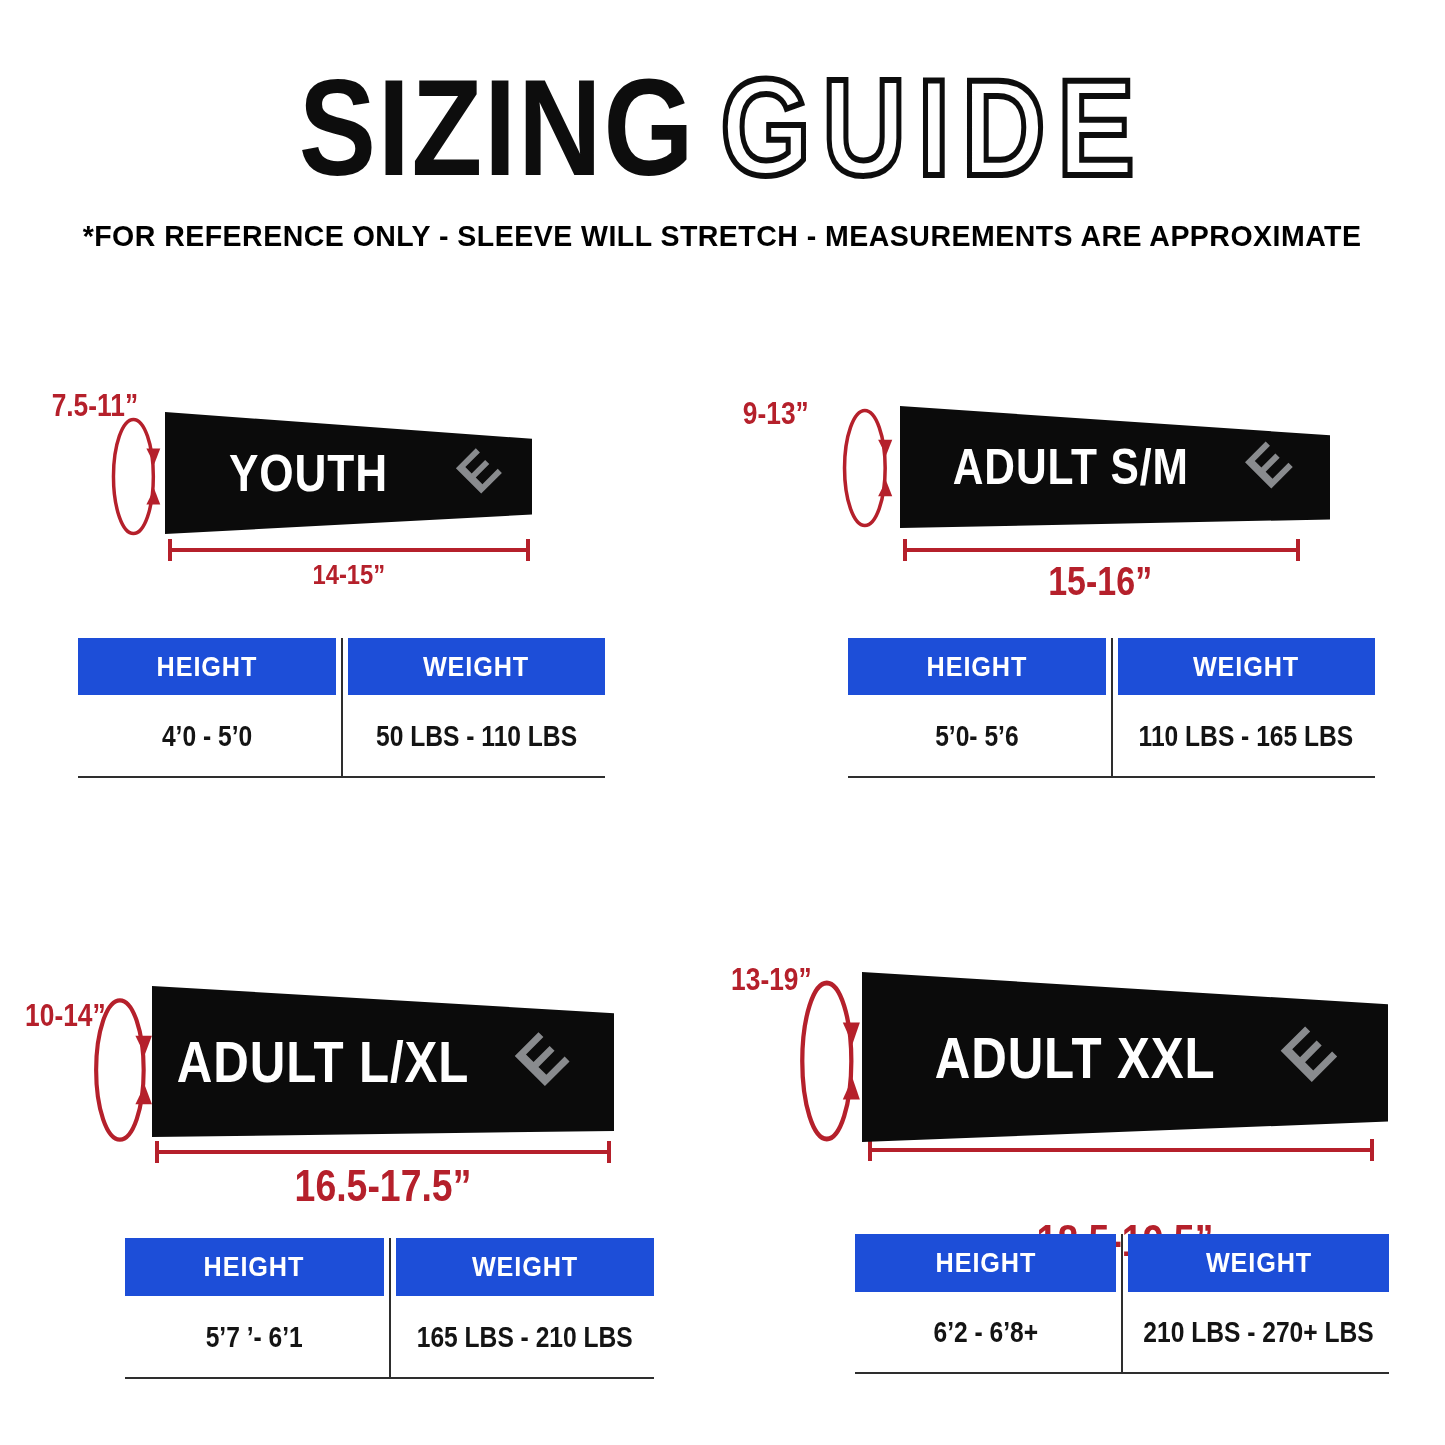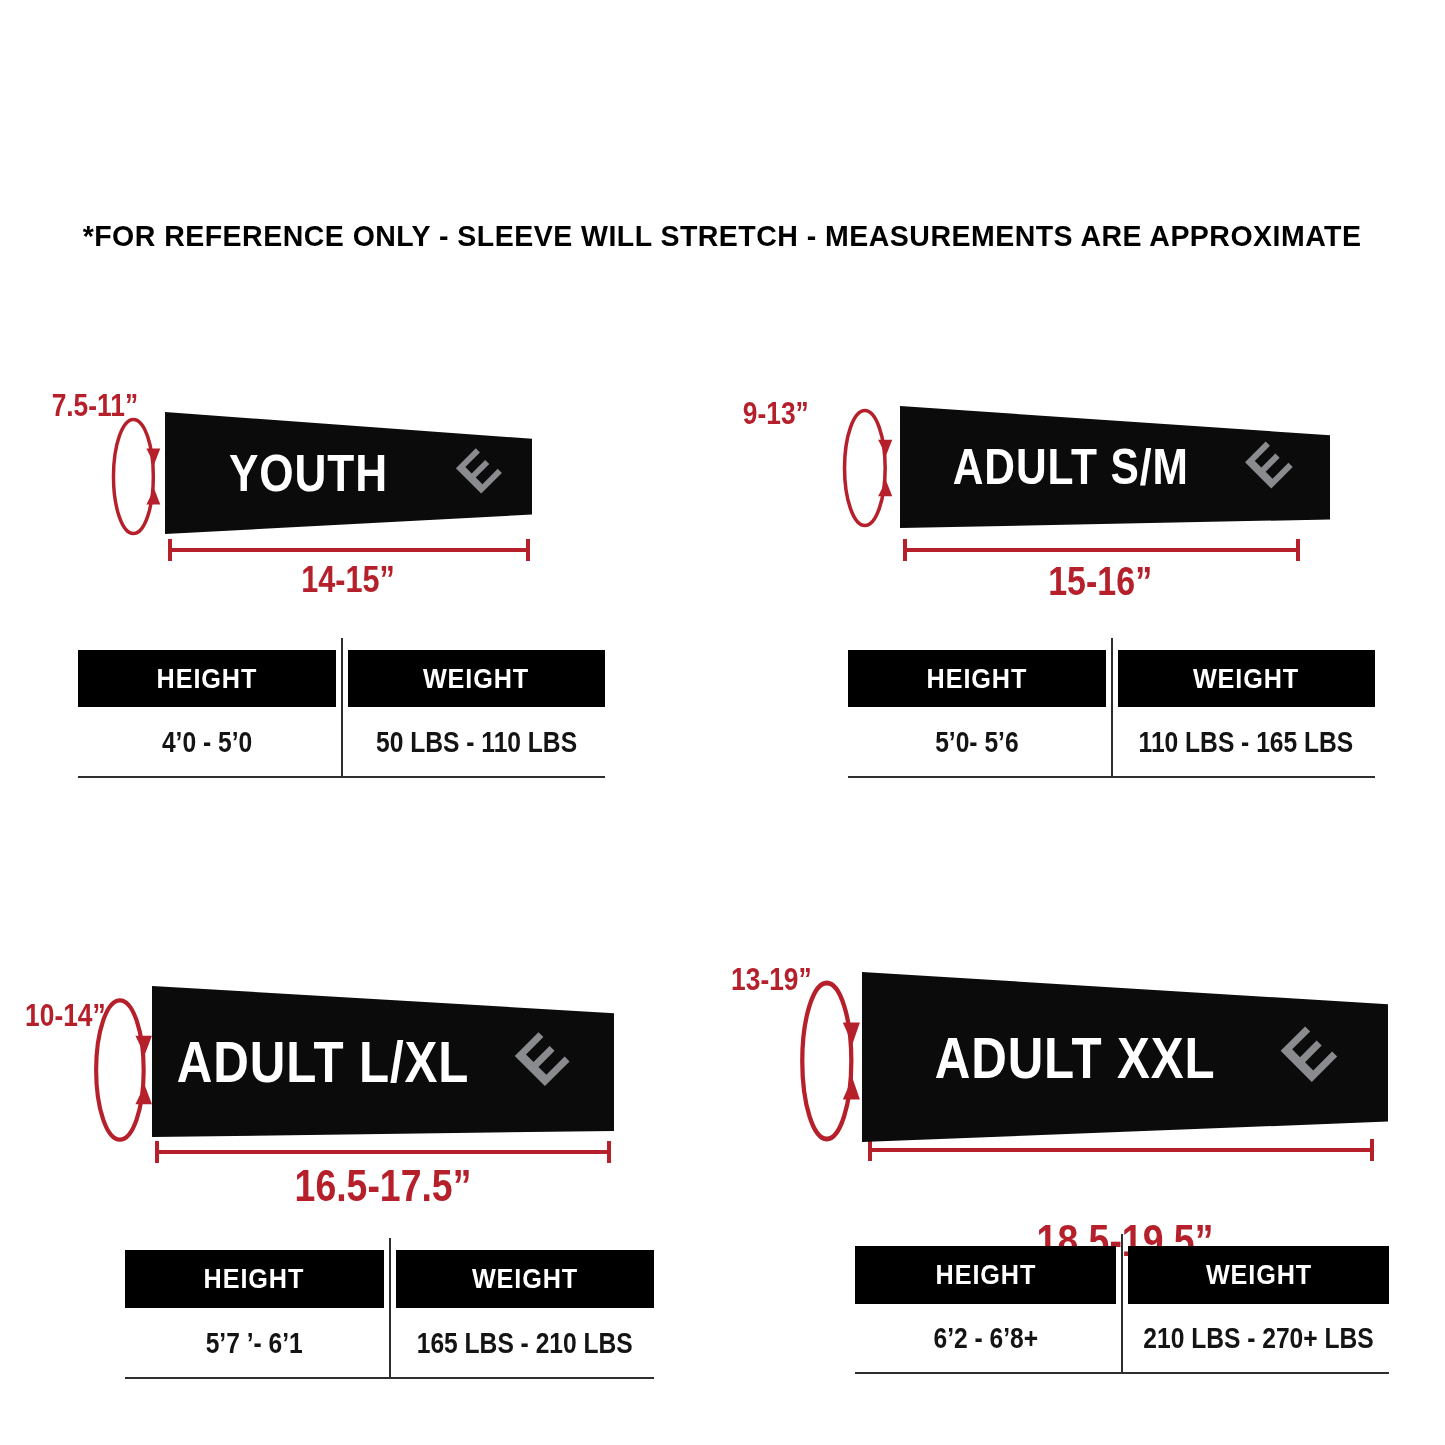--- a/index.html
+++ b/index.html
@@ -35,37 +35,37 @@
   .dim::after{right:0;}
   .len-label{position:absolute;color:var(--red);font-weight:800;text-align:center;}
   .len-label .cx{transform:scaleX(0.85);}
 
   
   .tbl{position:absolute;display:flex;border-bottom:2px solid var(--rule);}
   .tbl::before{content:"";position:absolute;left:calc(50% - 1px);top:0;bottom:0;width:2px;background:var(--rule);}
   .tcol{width:50%;display:flex;flex-direction:column;}
   .tcol.left{padding-right:6px;}
   .tcol.right{padding-left:6px;}
-  .bar{margin-top:12px;background:#000000;color:#ffffff;font-weight:800;font-size:28px;
+  .bar{background:#1d4ed8;color:#ffffff;font-weight:800;font-size:28px;
     display:flex;align-items:center;justify-content:center;letter-spacing:1px;}
   .bar .cx{transform:scaleX(0.9);}
   .val{flex:1;display:flex;align-items:center;justify-content:center;font-weight:800;
     font-size:30px;color:#141414;}
   .val .cx{transform:scaleX(0.82);}
   .tbl-top .bar{height:57px;}
   .tbl-bot .bar{height:58px;}
 
   
   #q-youth .circ-label{left:44px;top:388px;font-size:31px;}
   #q-youth .oval{left:110px;top:415px;width:52px;height:123px;}
   #q-youth .sleeve{left:165px;top:412px;width:367px;height:122px;clip-path:polygon(0 0,100% 22%,100% 84%,0 100%);}
   #q-youth .sleeve-label{font-size:52px;margin-right:80px;}
   #q-youth .logo{right:36px;font-size:52px;}
   #q-youth .dim{left:168px;top:548px;width:362px;}
-  #q-youth .len-label{left:165px;width:367px;top:559px;font-size:36px;}
+  #q-youth .len-label{left:165px;width:367px;top:559px;font-size:28px;}
   #q-youth .tbl{left:78px;top:638px;width:527px;height:140px;}
 
   
   #q-sm .circ-label{left:737px;top:396px;font-size:31px;}
   #q-sm .oval{left:841px;top:406px;width:53px;height:124px;}
   #q-sm .sleeve{left:900px;top:406px;width:430px;height:122px;clip-path:polygon(0 0,100% 24%,100% 93%,0 100%);}
   #q-sm .sleeve-label{font-size:50px;margin-right:88px;}
   #q-sm .logo{right:44px;font-size:54px;}
   #q-sm .dim{left:903px;top:548px;width:397px;}
   #q-sm .len-label{left:900px;width:400px;top:559px;font-size:40px;}
@@ -89,20 +89,23 @@
   #q-xxl .logo{right:58px;font-size:64px;}
   #q-xxl .dim{left:868px;top:1148px;width:506px;}
   #q-xxl .len-label{left:862px;width:526px;top:1216px;font-size:44px;}
   #q-xxl .tbl{left:855px;top:1234px;width:534px;height:140px;}
 </style>
 </head>
 <body>
 
 <div class="page">
 
+  <div class="title">
+    <div class="title-inner"><span>SIZING</span><span class="title-outline">GUIDE</span></div>
+  </div>
   <div class="subtitle">
     <span class="cx2">*FOR REFERENCE ONLY - SLEEVE WILL STRETCH - MEASUREMENTS ARE APPROXIMATE</span>
   </div>
 
   <section id="q-youth">
     <div class="circ-label"><span class="cx">7.5-11”</span></div>
     <svg class="oval" viewBox="0 0 60 140" preserveAspectRatio="none">
       <ellipse cx="27" cy="70" rx="23" ry="65" fill="none" stroke="#b5202b" stroke-width="4"></ellipse>
       <polygon points="42,38 58,38 51,56" fill="#b5202b"></polygon>
       <polygon points="42,102 58,102 51,84" fill="#b5202b"></polygon>

